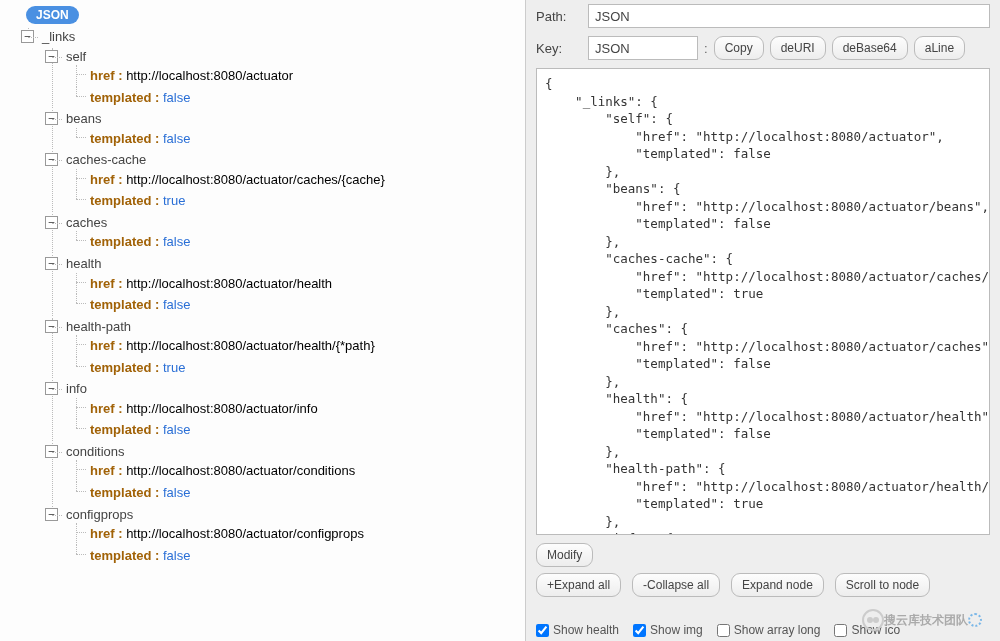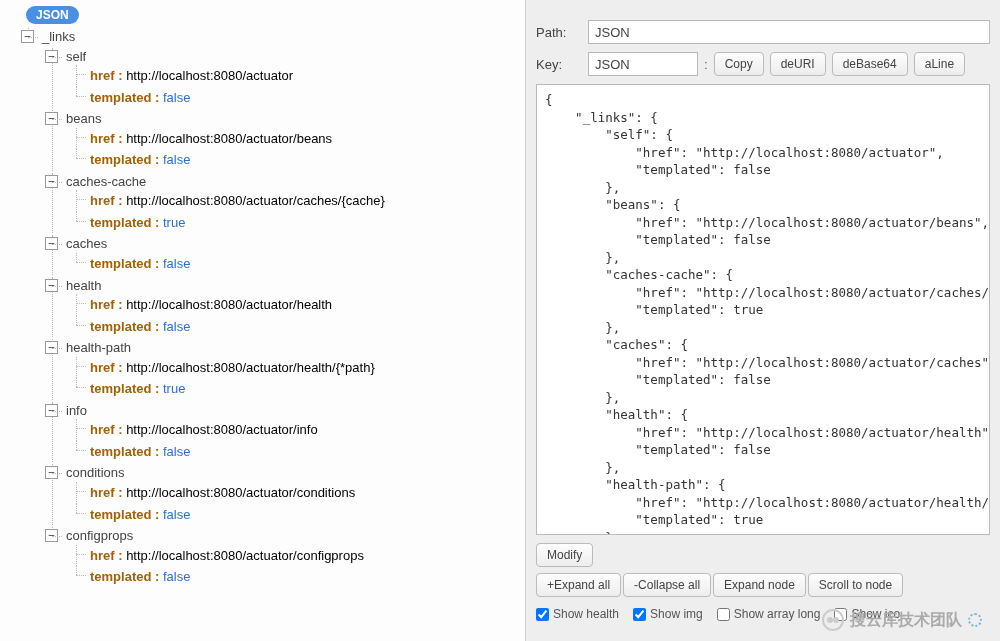--- a/index.html
+++ b/index.html
@@ -17,21 +17,21 @@
   height: 100%;
   background: #fdfdfd;
   padding: 6px 0 6px 12px;
   overflow: hidden;
 }
 .right-panel {
   width: 475px;
   height: 100%;
   background: #eeeeee;
   border-left: 1px solid #ccc;
-  padding: 20px 10px;
+  padding: 4px 10px;
   display: flex;
   flex-direction: column;
 }
 .root-badge {
   display: inline-block;
   background: #4a90e2;
   color: #fff;
   padding: 2px 10px;
   border-radius: 10px;
   font-size: 12px;
@@ -95,49 +95,48 @@
 .key-input { width: 110px; flex: none; }
 .colon { color: #666; }
 .btn {
   height: 24px;
   border: 1px solid #bbb;
   background: linear-gradient(#fdfdfd,#ededed);
   padding: 0 10px;
   font-size: 12px;
   color: #444;
   cursor: pointer;
-  border-radius: 4px;
+  border-radius: 9px;
 }
 .json-text {
   flex: 1;
   width: 100%;
   border: 1px solid #bbb;
   background: #fff;
   font-family: "Consolas","Menlo",monospace;
   font-size: 12.5px;
   color: #333;
   padding: 6px 8px;
   white-space: pre;
   overflow: auto;
   line-height: 1.4;
   resize: none;
 }
 .modify-row { margin: 8px 0 6px 0; }
-.action-row { display: flex; gap: 2px; margin-bottom: 10px; }
+.action-row { display: flex; gap: 11px; margin-bottom: 26px; }
 .checkbox-row { display: flex; gap: 14px; align-items: center; font-size: 12px; color: #555; }
 .checkbox-row label { display: flex; align-items: center; gap: 4px; font-weight: normal; }
 .watermark {
   position: fixed;
   right: 18px;
   bottom: 10px;
   display: flex;
   align-items: center;
-  gap: 6px;
   color: #aaa;
-  font-size: 16px;
+  font-size: 12px;
   font-weight: bold;
 }
 .wm-icon {
   width: 22px; height: 22px;
   border: 2px solid #ccc;
   border-radius: 50%;
   position: relative;
 }
 .wm-icon::before, .wm-icon::after {
   content: ""; position: absolute; border-radius: 50%;
@@ -160,21 +159,20 @@
     <ul>
       <li>
         <span class="toggle">−</span>
         <span class="node-label">_links</span>
         <ul id="links-container">
             <li class="links-item"><span class="toggle">−</span><span class="node-label">self</span><ul>
                 <li class="leaf-line"><span class="key-green">href :</span>   <span class="val-orange">   http://localhost:8080/actuator</span></li>
                 <li class="leaf-line"><span class="key-green">templated :</span>   <span class="val-blue">false</span></li>
               </ul></li>
             <li class="links-item"><span class="toggle">−</span><span class="node-label">beans</span><ul>
-                <li class="leaf-line"><span class="key-green">href :</span>   <span class="val-orange">   http://localhost:8080/actuator/beans</span></li>
                 <li class="leaf-line"><span class="key-green">templated :</span>   <span class="val-blue">false</span></li>
               </ul></li>
             <li class="links-item"><span class="toggle">−</span><span class="node-label">caches-cache</span><ul>
                 <li class="leaf-line"><span class="key-green">href :</span>   <span class="val-orange">   http://localhost:8080/actuator/caches/{cache}</span></li>
                 <li class="leaf-line"><span class="key-green">templated :</span>   <span class="val-blue">true</span></li>
               </ul></li>
             <li class="links-item"><span class="toggle">−</span><span class="node-label">caches</span><ul>
                 <li class="leaf-line"><span class="key-green">templated :</span>   <span class="val-blue">false</span></li>
               </ul></li>
             <li class="links-item"><span class="toggle">−</span><span class="node-label">health</span><ul>

